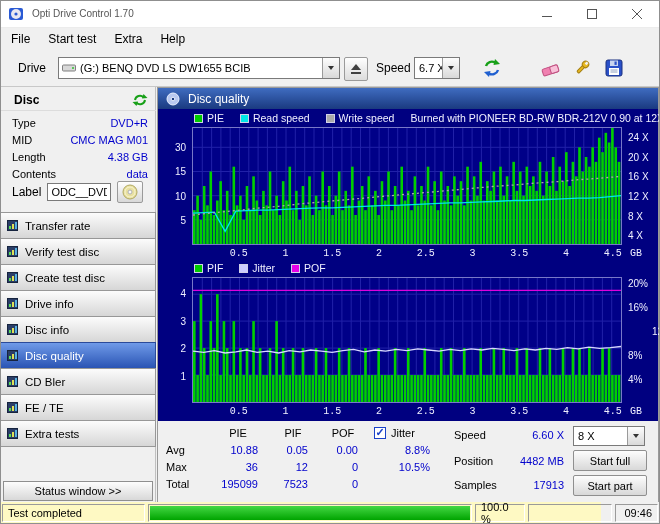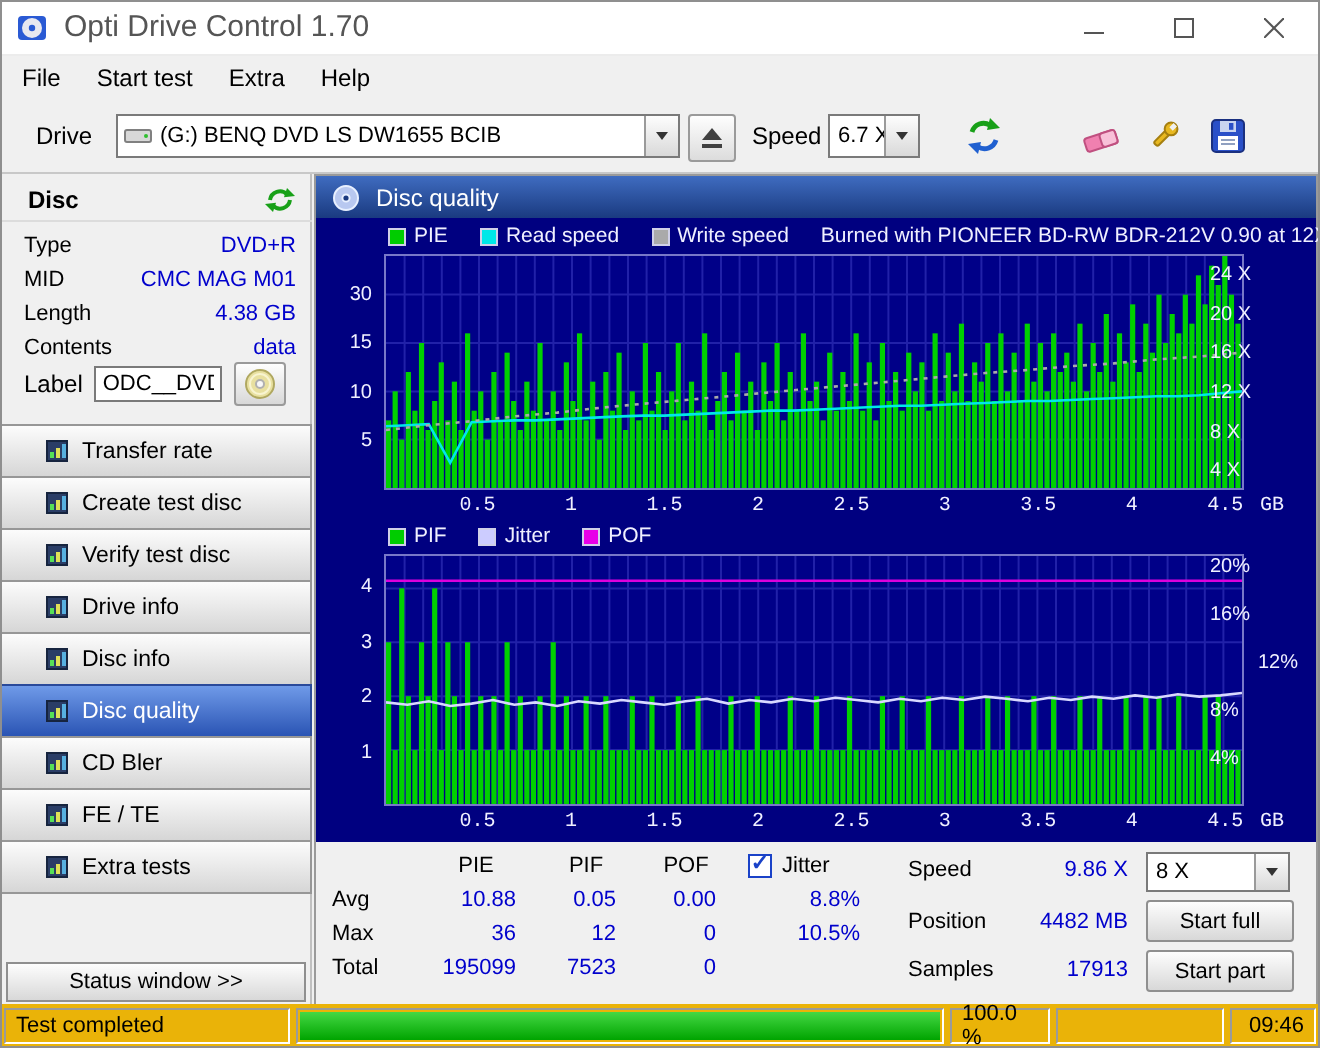--- a/index.html
+++ b/index.html
@@ -4,21 +4,21 @@
 <style>
 *{margin:0;padding:0;box-sizing:border-box;}
 html,body{width:660px;height:524px;}
 body{font-family:"Liberation Sans",sans-serif;font-size:12px;background:#f0f0f0;position:relative;overflow:hidden;color:#000;}
 button{font-family:inherit;cursor:default;}
 .window-frame{position:absolute;inset:0;border:1px solid #8f8f8f;pointer-events:none;z-index:99;}
 
 
 .titlebar{position:absolute;left:0;top:0;width:660px;height:28px;background:#ffffff;display:flex;align-items:center;border-bottom:1px solid #ececec;}
 .app-icon{margin-left:8px;width:16px;height:16px;display:inline-flex;}
-.title{margin-left:8px;color:#555;font-size:15px;}
+.title{margin-left:8px;color:#555;font-size:10px;}
 .win-btns{position:absolute;right:1px;top:0;height:28px;display:flex;}
 .win-btn{width:45px;height:27px;display:flex;align-items:center;justify-content:center;background:#fff;}
 
 
 .menubar{position:absolute;left:0;top:28px;width:660px;height:22px;display:flex;align-items:center;background:#f0f0f0;padding-left:2px;}
 .menu-item{padding:3px 9px;font-size:12px;}
 
 
 .toolbar{position:absolute;left:0;top:50px;width:660px;height:37px;border-bottom:1px solid #c8c8c8;background:#f0f0f0;}
 .tb-label{position:absolute;top:11px;font-size:12px;}
@@ -43,40 +43,40 @@
 .disc-header{position:absolute;left:0;top:2px;width:156px;height:22px;display:flex;align-items:center;padding:0 8px 0 14px;font-weight:bold;font-size:12px;border-bottom:1px solid #dcdcdc;}
 .disc-header .spacer{flex:1;}
 #disc-info{position:absolute;left:0;top:28px;width:156px;}
 .info-row{display:flex;justify-content:space-between;padding:2px 8px 2px 12px;font-size:11px;line-height:13px;}
 .info-value{color:#0000cc;}
 .label-row{position:absolute;left:0;top:94px;width:156px;display:flex;align-items:center;padding-left:12px;gap:6px;}
 .label-caption{font-size:12px;}
 #label-input{width:64px;height:18px;border:1px solid #7a7a7a;font-size:11px;padding:0 3px;font-family:inherit;}
 .cd-btn{width:26px;height:22px;background:linear-gradient(#fefefe,#d8d8d8);border:1px solid #9a9a9a;border-radius:2px;display:flex;align-items:center;justify-content:center;}
 #nav{position:absolute;left:0;top:126px;width:156px;}
-.nav-btn{display:flex;align-items:center;gap:7px;width:156px;height:27px;margin-top:-1px;padding-left:22px;background:linear-gradient(#fcfcfc,#d6d6d6);border:1px solid #979797;font-size:11.5px;text-align:left;color:#000;}
+.nav-btn{display:flex;align-items:center;gap:7px;width:156px;height:27px;margin-top:-1px;padding-left:6px;background:linear-gradient(#fcfcfc,#d6d6d6);border:1px solid #979797;font-size:11.5px;text-align:left;color:#000;}
 .nav-btn.selected{background:linear-gradient(#6f9ae8,#2a54b4);color:#fff;border-color:#2a4a9a;}
 .status-window-btn{position:absolute;left:3px;top:394px;width:150px;height:20px;background:linear-gradient(#fdfdfd,#d8d8d8);border:1px solid #8f8f8f;font-size:11px;}
 
 
 .main{position:absolute;left:157px;top:87px;width:502px;height:415px;border:1px solid #9a9a9a;background:#000080;}
 .main-header{position:absolute;left:0;top:0;width:500px;height:21px;background:linear-gradient(#3f6cc0,#1a3a80);display:flex;align-items:center;gap:8px;padding-left:8px;color:#fff;font-size:12px;}
 .main-panel{position:absolute;left:0;top:21px;width:500px;height:312px;background:#000080;}
 .chart{position:absolute;left:0;width:500px;}
 #chart1{top:2px;height:150px;}
 #chart2{top:152px;height:158px;}
 .legend{position:absolute;left:36px;top:1px;height:12px;display:flex;gap:16px;align-items:center;color:#f0f0ff;font-size:10.5px;white-space:nowrap;}
 .lg-item{display:flex;align-items:center;gap:4px;}
 .lg-sq{width:9px;height:9px;display:inline-block;border:1px solid #d0d0e8;}
 .plot{position:absolute;left:34px;top:16px;width:430px;height:118px;background:#000088;border:1px solid #7878c8;}
 #chart2 .plot{height:126px;}
 .yaxis-left{position:absolute;left:0;top:16px;width:31px;height:118px;}
 #chart2 .yaxis-left{height:126px;}
 .yaxis-left .ytick{position:absolute;right:3px;font-size:10px;color:#f0f0ff;}
-.yaxis-right{position:absolute;left:444px;top:16px;width:33px;height:118px;}
+.yaxis-right{position:absolute;left:467px;top:16px;width:33px;height:118px;}
 #chart2 .yaxis-right{height:126px;}
 .yaxis-right .ytick{position:absolute;left:3px;font-size:10px;color:#f0f0ff;}
 .xaxis{position:absolute;left:34px;width:430px;height:12px;font-family:Liberation Mono, monospace;}
 #chart1 .xaxis{top:137px;}
 #chart2 .xaxis{top:145px;}
 .xtick{position:absolute;top:0;transform:translateX(-50%);font-size:10px;color:#f0f0ff;}
 .xunit{position:absolute;top:0;left:calc(100% + 8px);font-size:10px;color:#f0f0ff;}
 
 
 .stats{position:absolute;left:0;top:333px;width:500px;height:81px;background:#f0f0f0;}
@@ -91,21 +91,21 @@
 .sr-value{position:absolute;font-size:11px;color:#0000cc;text-align:right;}
 #speed-row-label{left:296px;top:8px;}   #speed-row-value{left:330px;width:76px;top:8px;}
 #position-row-label{left:296px;top:34px;} #position-row-value{left:330px;width:76px;top:34px;}
 #samples-row-label{left:296px;top:58px;} #samples-row-value{left:330px;width:76px;top:58px;}
 .mini-combo{position:absolute;left:415px;top:5px;width:72px;height:20px;background:#fff;border:1px solid #7a7a7a;display:flex;align-items:center;font-size:11px;}
 .start-btn{position:absolute;left:415px;width:74px;height:21px;background:linear-gradient(#fdfdfd,#d8d8d8);border:1px solid #8f8f8f;border-radius:2px;font-size:11px;}
 #start-full{top:29px;}
 #start-part{top:54px;}
 
 
-.statusbar{position:absolute;left:0;top:502px;width:660px;height:22px;background:#eab308;}
+.statusbar{position:absolute;left:0;top:502px;width:601px;height:22px;background:#fef9c3;}
 .sb-seg{position:absolute;top:2px;height:18px;border:1px solid;border-color:#9a9a9a #ffffff #ffffff #9a9a9a;font-size:11px;display:flex;align-items:center;padding:0 5px;}
 #sb-status{left:2px;width:143px;}
 #sb-progress{left:148px;width:324px;display:block;padding:1px;}
 .progress-fill{height:14px;width:0;background:linear-gradient(#44d844,#00a400);}
 #sb-pct{left:475px;width:50px;justify-content:center;}
 #sb-empty{left:528px;width:84px;}
 #sb-time{left:615px;width:43px;justify-content:flex-end;}
 </style>
 </head>
 <body>
@@ -280,32 +280,32 @@
       </button>
       <button class="nav-btn">
         <span style="display: inline-flex;">
           <svg width="11" height="11" viewBox="0 0 11 11">
             <rect x="0.5" y="0.5" width="10" height="10" fill="#2a3d66" stroke="#16243f"></rect>
             <rect x="2" y="6" width="2" height="3" fill="#57e057"></rect>
             <rect x="5" y="4" width="2" height="5" fill="#e0e057"></rect>
             <rect x="8" y="2" width="2" height="7" fill="#57b0e0"></rect>
           </svg>
         </span>
-        <span>Create test disc</span>
+        <span>Verify test disc</span>
       </button>
       <button class="nav-btn">
         <span style="display: inline-flex;">
           <svg width="11" height="11" viewBox="0 0 11 11">
             <rect x="0.5" y="0.5" width="10" height="10" fill="#2a3d66" stroke="#16243f"></rect>
             <rect x="2" y="6" width="2" height="3" fill="#57e057"></rect>
             <rect x="5" y="4" width="2" height="5" fill="#e0e057"></rect>
             <rect x="8" y="2" width="2" height="7" fill="#57b0e0"></rect>
           </svg>
         </span>
-        <span>Verify test disc</span>
+        <span>Create test disc</span>
       </button>
       <button class="nav-btn">
         <span style="display: inline-flex;">
           <svg width="11" height="11" viewBox="0 0 11 11">
             <rect x="0.5" y="0.5" width="10" height="10" fill="#2a3d66" stroke="#16243f"></rect>
             <rect x="2" y="6" width="2" height="3" fill="#57e057"></rect>
             <rect x="5" y="4" width="2" height="5" fill="#e0e057"></rect>
             <rect x="8" y="2" width="2" height="7" fill="#57b0e0"></rect>
           </svg>
         </span>
@@ -854,21 +854,21 @@
         <div class="st-v">12</div>
         <div class="st-v">0</div>
         <div class="st-v">10.5%</div>
         <div class="st-l">Total</div>
         <div class="st-v">195099</div>
         <div class="st-v">7523</div>
         <div class="st-v">0</div>
         <div class="st-v"></div>
       </div>
     <span class="sr-label" id="speed-row-label">Speed</span>
-    <span class="sr-value" id="speed-row-value">9.86 X</span>
+    <span class="sr-value" id="speed-row-value">6.60 X</span>
     <div class="mini-combo">
       <span class="combo-text">8 X</span>
       <span class="combo-btn">
           <span class="arrow-down"></span>
         </span>
     </div>
     <span class="sr-label" id="position-row-label">Position</span>
     <span class="sr-value" id="position-row-value">4482 MB</span>
     <button class="start-btn" id="start-full">Start full</button>
     <span class="sr-label" id="samples-row-label">Samples</span>

